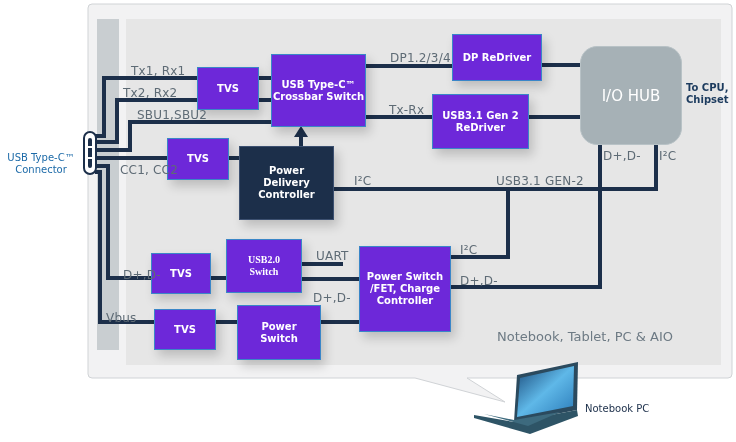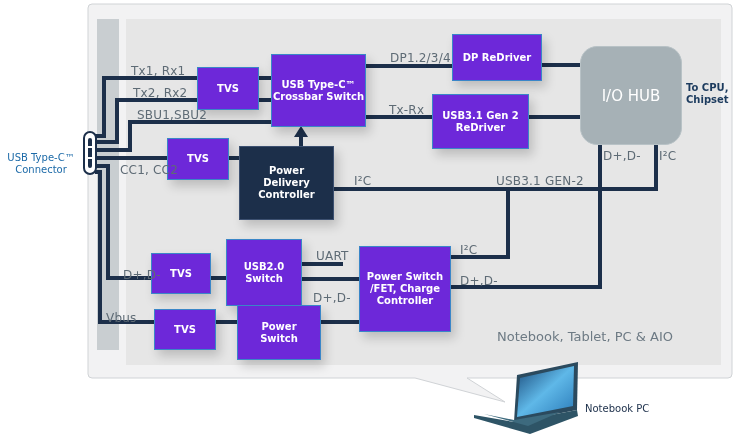--- a/index.html
+++ b/index.html
@@ -102,31 +102,31 @@
 Crossbar Switch</div>
   <div class="blk" style="left:452px;top:34px;width:90px;height:47px;">DP ReDriver</div>
   <div class="blk" style="left:432px;top:94px;width:97px;height:55px;">USB3.1 Gen 2
 ReDriver</div>
   <div class="blk hub" style="left:580px;top:46px;width:102px;height:99px;">I/O HUB</div>
   <div class="blk" style="left:167px;top:138px;width:62px;height:42px;">TVS</div>
   <div class="blk dark" style="left:239px;top:146px;width:95px;height:74px;">Power
 Delivery
 Controller</div>
   <div class="blk" style="left:151px;top:253px;width:60px;height:41px;">TVS</div>
-  <div class="blk" style="left:226px;top:239px;width:76px;height:67px;">USB2.0
+  <div class="blk" style="left:226px;top:239px;width:76px;height:54px;font-family:Liberation Serif, serif;">USB2.0
 Switch</div>
   <div class="blk" style="left:359px;top:246px;width:92px;height:86px;">Power Switch
 /FET, Charge
 Controller</div>
   <div class="blk" style="left:154px;top:309px;width:62px;height:41px;">TVS</div>
   <div class="blk" style="left:237px;top:305px;width:84px;height:55px;">Power
 Switch</div>
 
   <span class="lbl" style="left:131px;top:64px;">Tx1, Rx1</span>
-  <span class="lbl" style="left:133px;top:86px;">Tx2, Rx2</span>
+  <span class="lbl" style="left:123px;top:86px;">Tx2, Rx2</span>
   <span class="lbl" style="left:137px;top:108px;">SBU1,SBU2</span>
   <span class="lbl" style="left:120px;top:163px;">CC1, CC2</span>
   <span class="lbl" style="left:390px;top:51px;">DP1.2/3/4</span>
   <span class="lbl" style="left:389px;top:103px;">Tx-Rx</span>
   <span class="lbl" style="left:354px;top:174px;">I²C</span>
   <span class="lbl" style="left:496px;top:174px;">USB3.1 GEN-2</span>
   <span class="lbl" style="left:603px;top:149px;">D+,D-</span>
   <span class="lbl" style="left:659px;top:149px;">I²C</span>
   <span class="lbl" style="left:316px;top:249px;">UART</span>
   <span class="lbl" style="left:123px;top:268px;">D+,D-</span>

